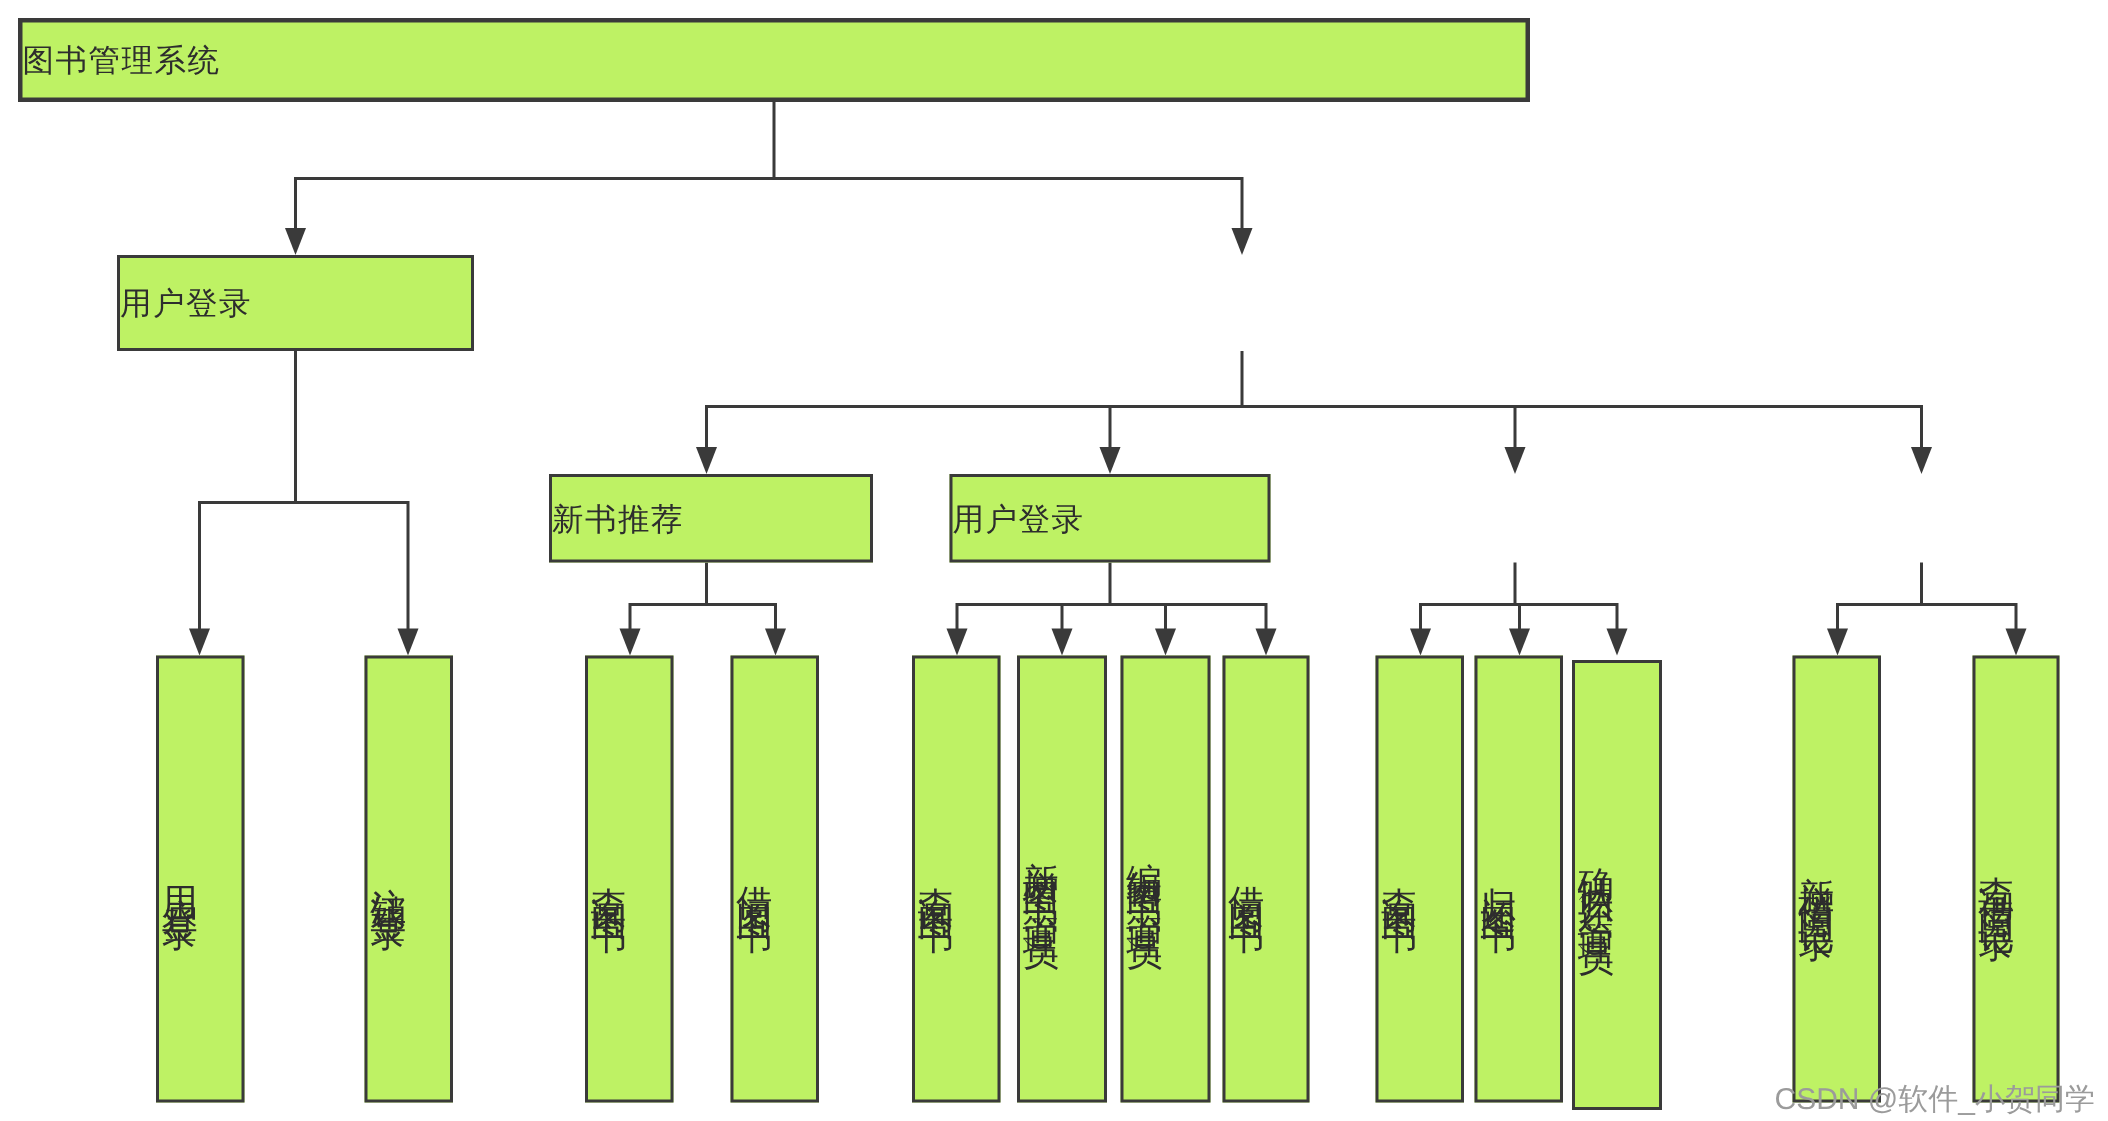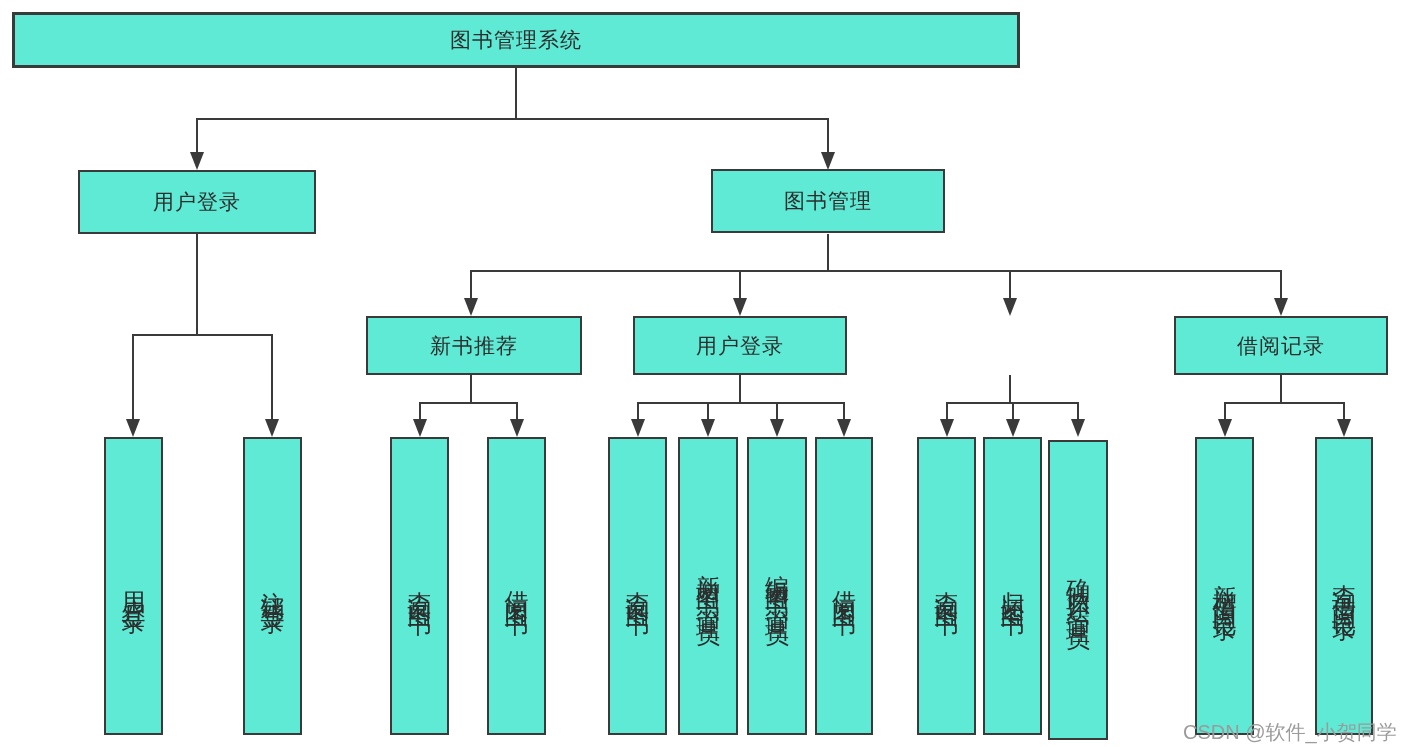--- a/index.html
+++ b/index.html
@@ -1,19 +1,19 @@
 <!DOCTYPE html>
 <html><head>
 <meta charset="utf-8">
 <style>
   html,body{margin:0;padding:0;background:#ffffff;}
   body{font-family:"Liberation Sans","DejaVu Sans",sans-serif;}
   .canvas{position:relative;width:1405px;height:747px;background:#ffffff;overflow:hidden;}
-  .box{position:absolute;box-sizing:border-box;border:2px solid #3a3a3a;background:#5eead4;
-       display:flex;align-items:center;justify-content:center;color:#2d2d2d;}
+  .box{position:absolute;box-sizing:border-box;border:2px solid #3a3a3a;background:#bef264;
+       display:flex;align-items:center;color:#2d2d2d;}
   .root-box{border-width:3px;}
   .hnode{font-size:21px;letter-spacing:1px;}
   .leaf .vtext{writing-mode:vertical-rl;text-orientation:mixed;font-size:24px;
        letter-spacing:7px;line-height:1.08;color:#2d2d2d;}
   .vl{position:absolute;width:2px;background:#3a3a3a;}
   .hl{position:absolute;height:2px;background:#3a3a3a;}
   .ah{position:absolute;width:0;height:0;border-left:7px solid transparent;
       border-right:7px solid transparent;border-top:18px solid #3a3a3a;}
   .watermark{position:absolute;font-size:20px;color:#9b9b9b;white-space:nowrap;z-index:5;}
 </style>
@@ -81,32 +81,26 @@
   <div class="ah" style="left:1218px;top:419px"></div>
   <div class="ah" style="left:1337px;top:419px"></div>
 
   <div class="box root-box hnode" style="left:12px;top:12px;width:1008px;height:56px">
     <span>图书管理系统</span>
   </div>
 
   <div class="box hnode" style="left:78px;top:170px;width:238px;height:64px">
     <span>用户登录</span>
   </div>
-  <div class="box hnode" style="left:711px;top:169px;width:234px;height:64px">
-    <span>图书管理</span>
-  </div>
 
   <div class="box hnode" style="left:366px;top:316px;width:216px;height:59px">
     <span>新书推荐</span>
   </div>
   <div class="box hnode" style="left:633px;top:316px;width:214px;height:59px">
     <span>用户登录</span>
-  </div>
-  <div class="box hnode" style="left:1174px;top:316px;width:214px;height:59px">
-    <span>借阅记录</span>
   </div>
 
   <div class="box leaf" style="left:104px;top:437px;width:59px;height:298px">
     <span class="vtext">用户登录</span>
   </div>
   <div class="box leaf" style="left:243px;top:437px;width:59px;height:298px">
     <span class="vtext">注销登录</span>
   </div>
 
   <div class="box leaf" style="left:390px;top:437px;width:59px;height:298px">

